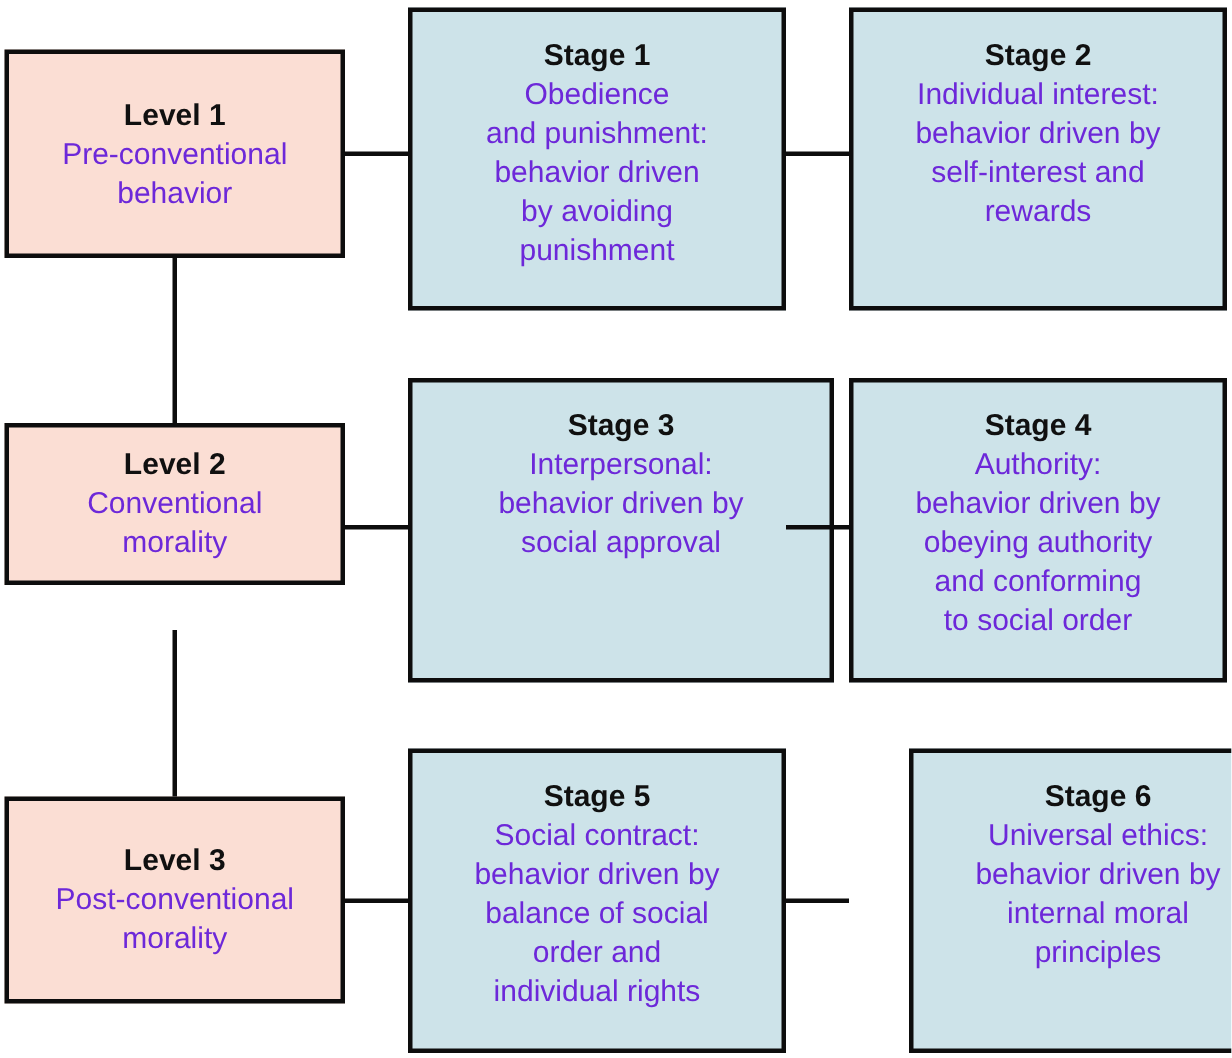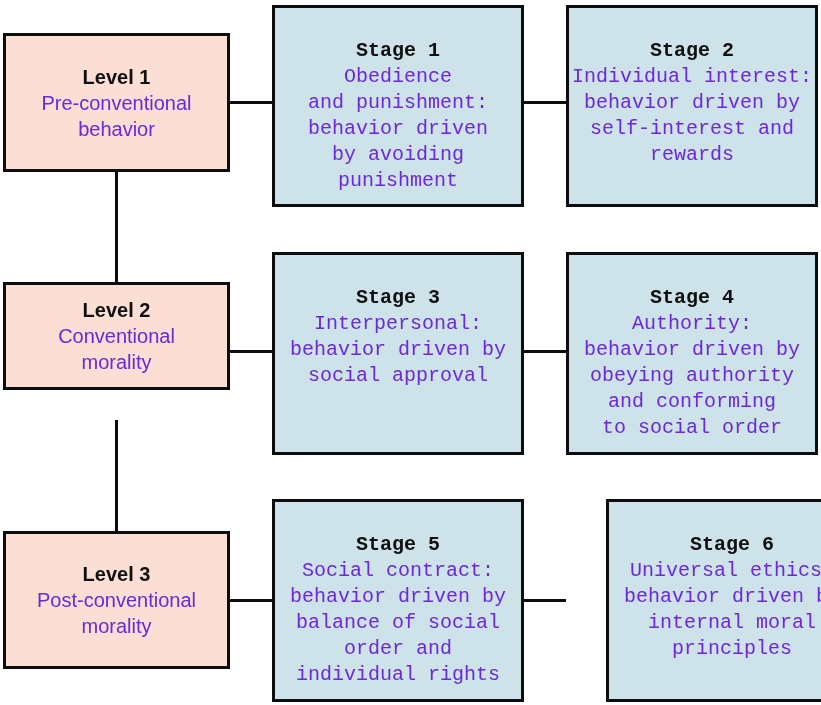--- a/index.html
+++ b/index.html
@@ -24,42 +24,41 @@
   }
   .box.level {
     background: var(--level-fill, #fbded4);
     display: flex;
     flex-direction: column;
     justify-content: center;
     align-items: center;
   }
   .box.stage {
     background: var(--stage-fill, #cde3e9);
-    padding-top: 30px;
-    font-family: Liberation Mono, monospace;
+    padding-top: 16px;
   }
   .box-title {
     font-weight: 700;
     color: #101010;
   }
   .box-body {
     white-space: pre-line;
     color: #6d28d9;
   }
   .conn {
     position: absolute;
     background: var(--border, #0d0d0d);
   }
   
   #level-1 { left: 3px;   top: 33px;  width: 227px; height: 139px; }
   #level-2 { left: 3px;   top: 282px; width: 227px; height: 108px; }
   #level-3 { left: 3px;   top: 531px; width: 227px; height: 138px; }
   #stage-1 { left: 272px; top: 5px;   width: 252px; height: 202px; }
   #stage-2 { left: 566px; top: 5px;   width: 252px; height: 202px; }
-  #stage-3 { left: 272px; top: 252px; width: 252px; height: 203px; }
+  #stage-3 { left: 272px; top: 252px; width: 284px; height: 203px; }
   #stage-4 { left: 566px; top: 252px; width: 252px; height: 203px; }
   #stage-5 { left: 272px; top: 499px; width: 252px; height: 203px; }
   #stage-6 { left: 566px; top: 499px; width: 252px; height: 203px; margin-left: 40px; }
   
   #conn-l1-s1 { left: 230px; top: 101px; width: 42px; height: 3px; }
   #conn-s1-s2 { left: 524px; top: 101px; width: 42px; height: 3px; }
   #conn-l2-s3 { left: 230px; top: 350px; width: 42px; height: 3px; }
   #conn-s3-s4 { left: 524px; top: 350px; width: 42px; height: 3px; }
   #conn-l3-s5 { left: 230px; top: 599px; width: 42px; height: 3px; }
   #conn-s5-s6 { left: 524px; top: 599px; width: 42px; height: 3px; }

